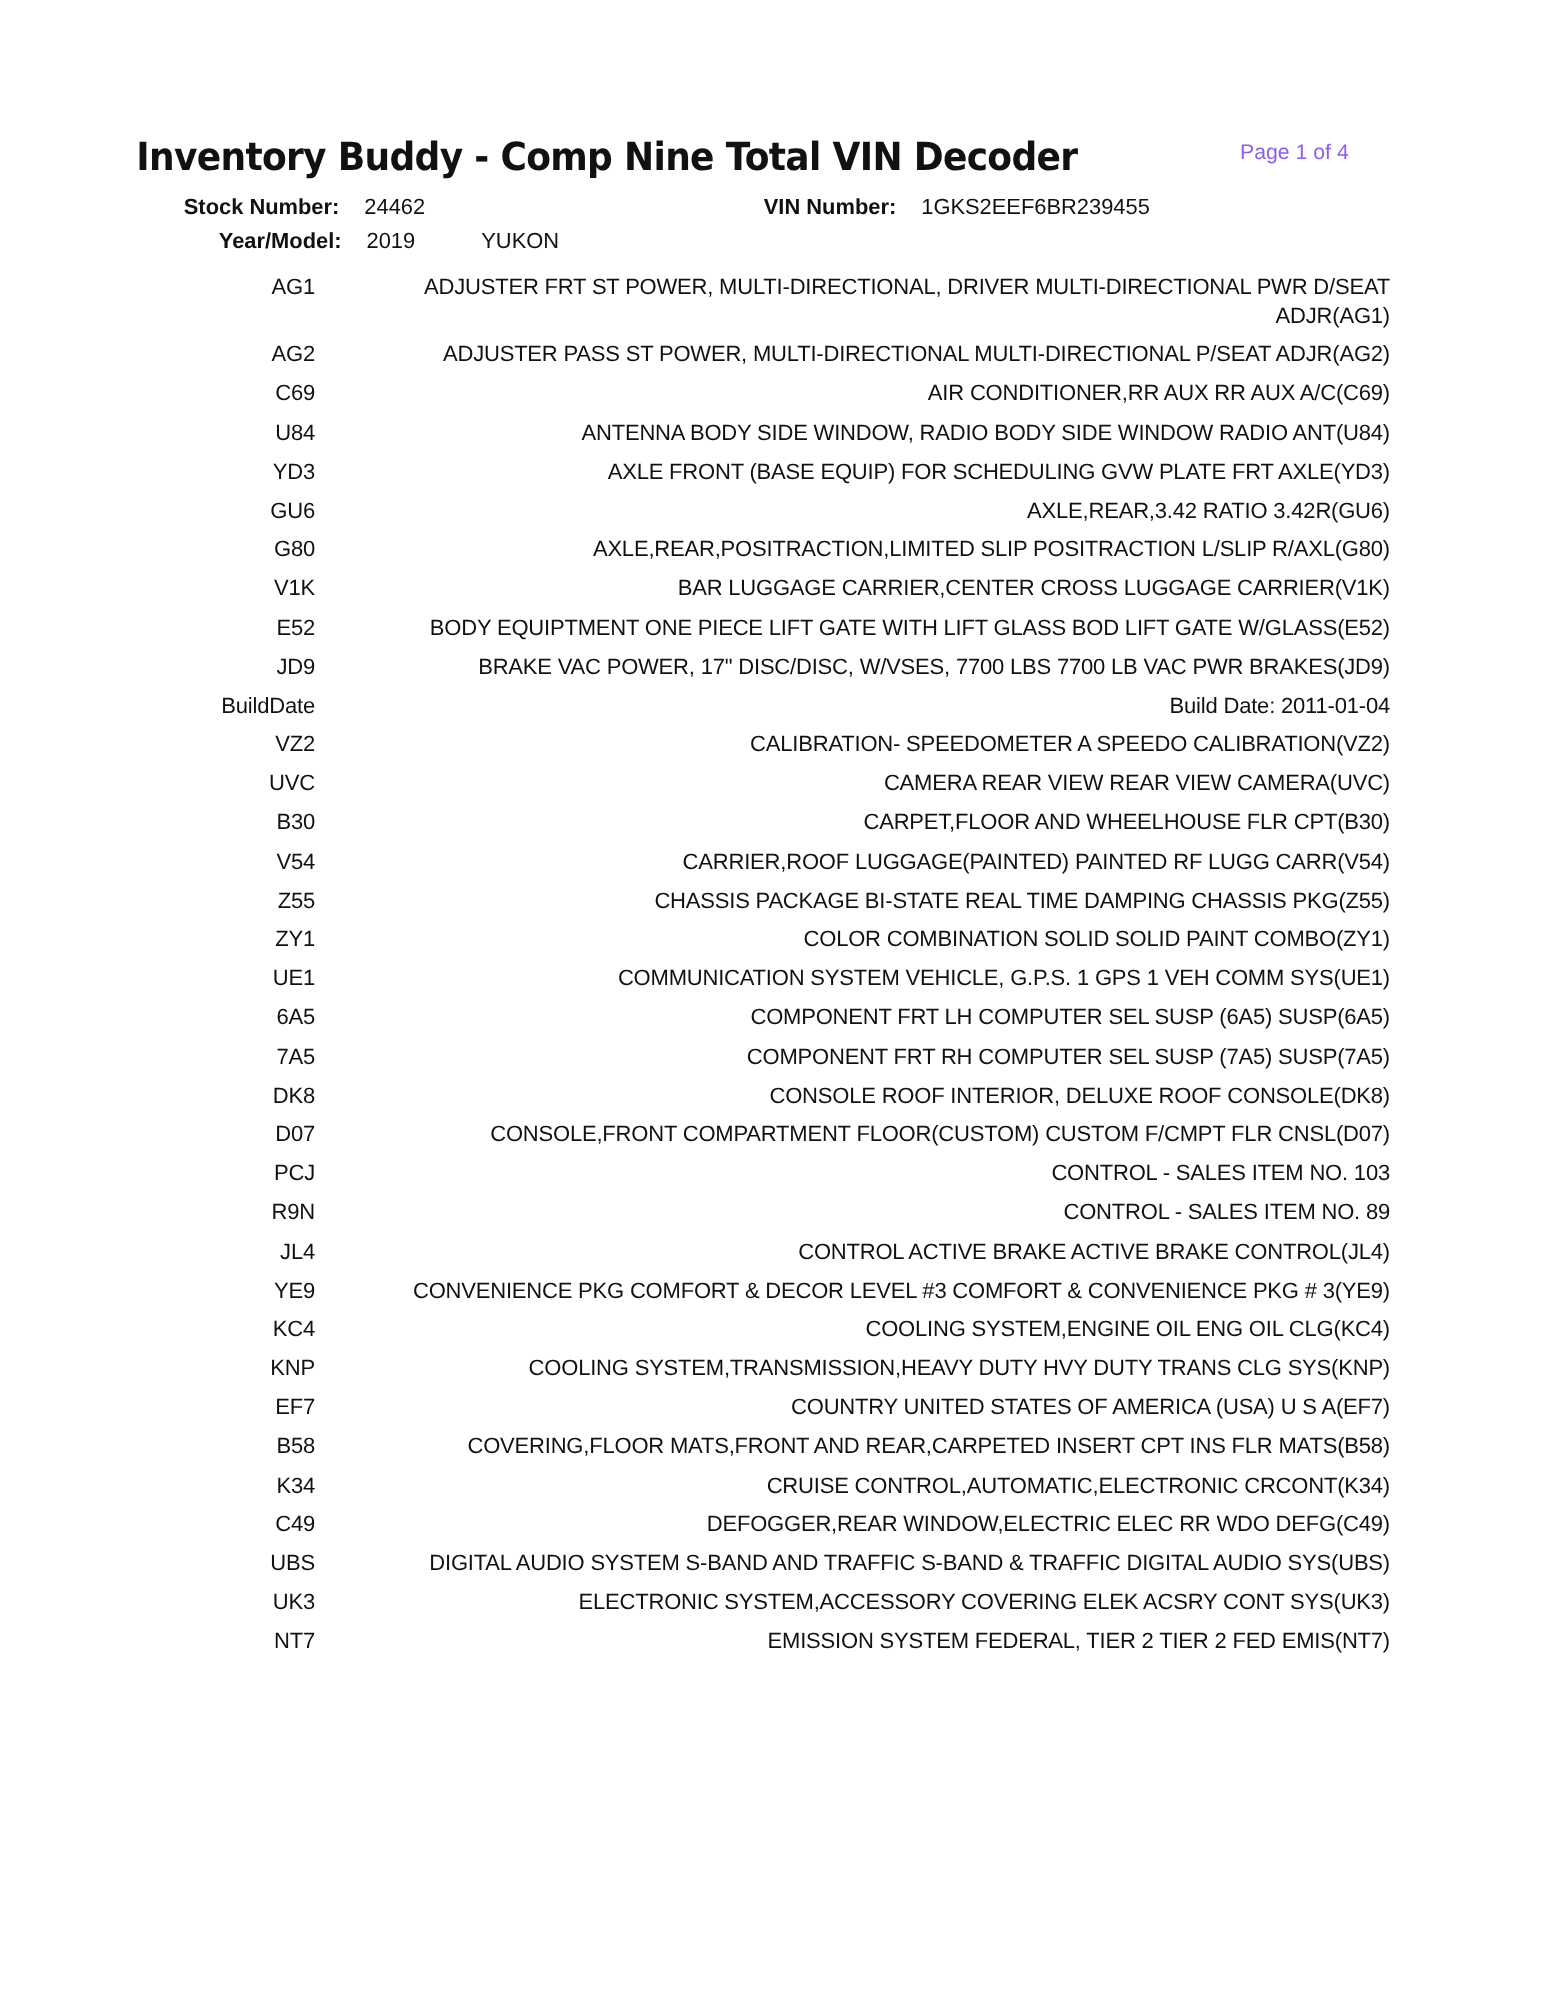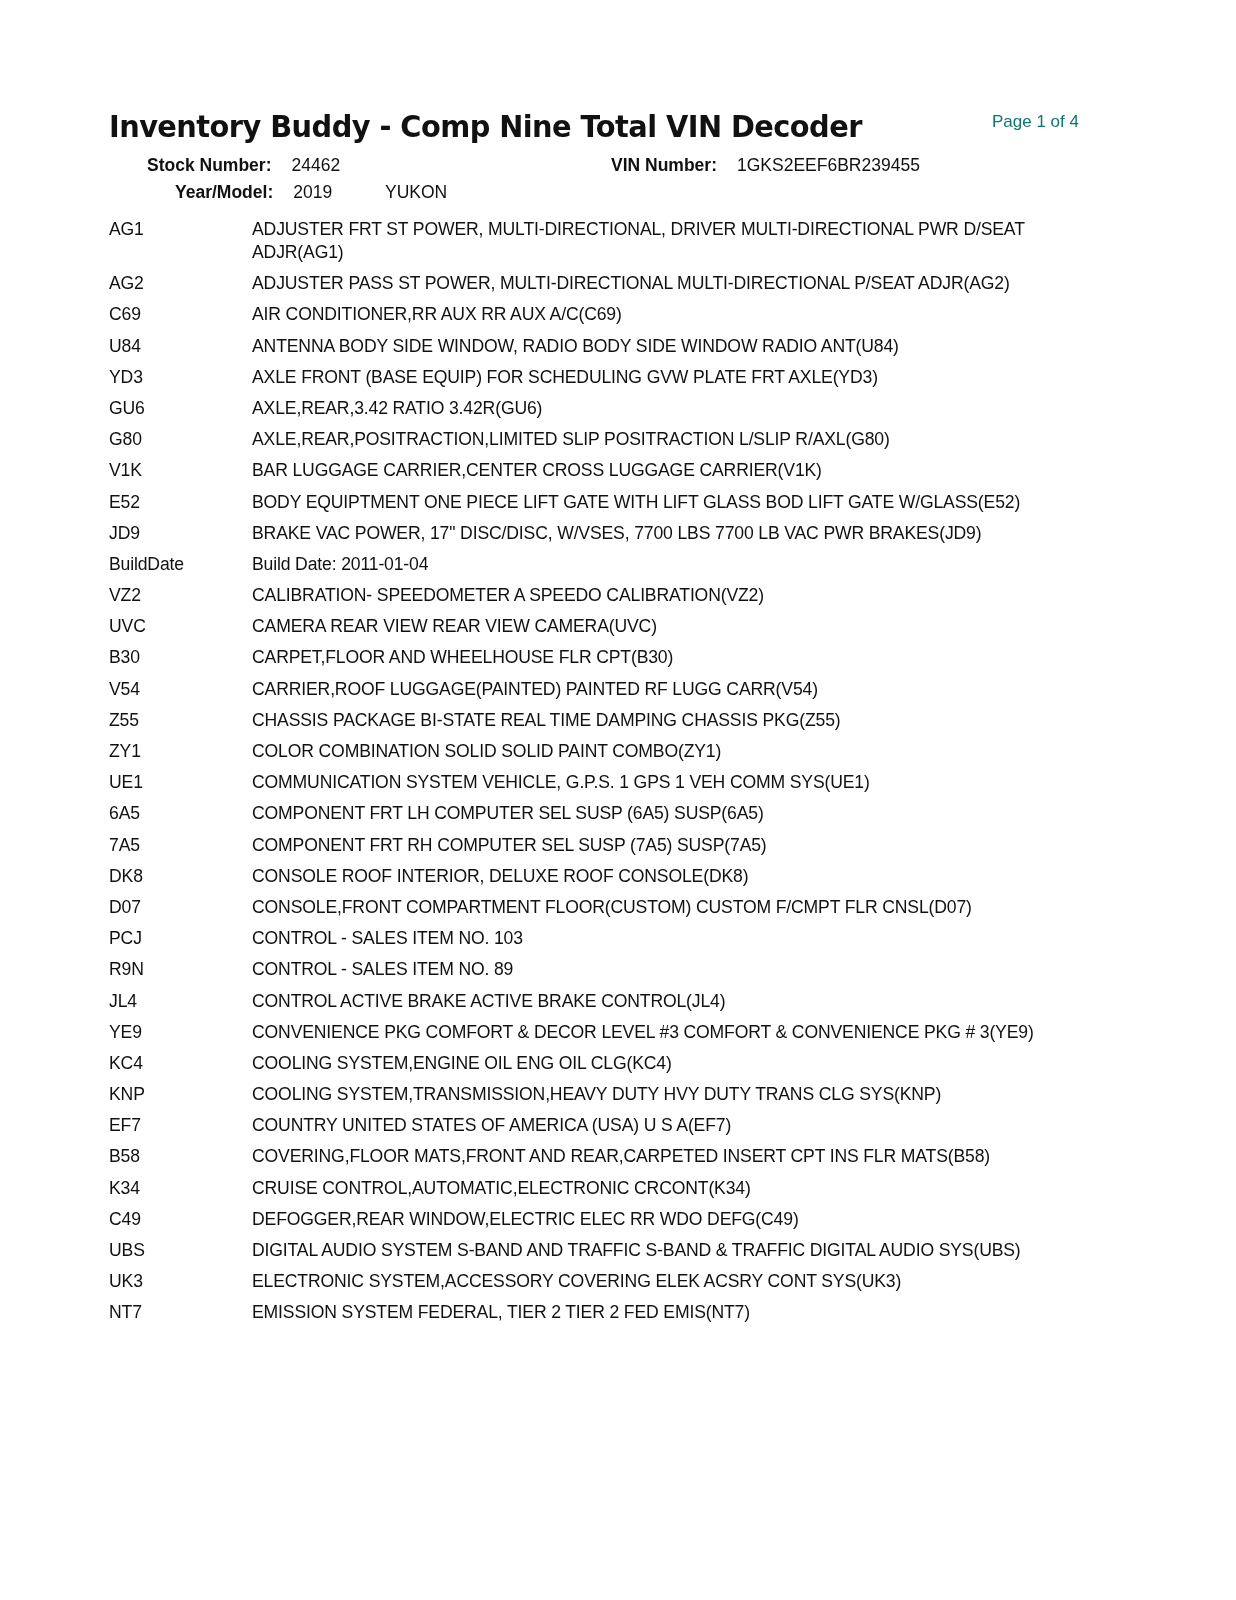--- a/index.html
+++ b/index.html
@@ -9,30 +9,30 @@
       font-family: "Liberation Sans", "DejaVu Sans", sans-serif;
     }
     .title {
       position: absolute; left: 109px; top: 108px;
       font-family: "DejaVu Sans", "Liberation Sans", sans-serif;
       font-weight: bold; font-size: 31px; letter-spacing: -0.6px;
       color: #111; white-space: nowrap;
       transform: scaleX(0.93); transform-origin: left top;
     }
     .page-num {
-      position: absolute; left: 992px; top: 112px; font-size: 17px; color: #0f766e;
+      position: absolute; left: 992px; top: 112px; font-size: 17px; color: #8b5cf6;
     }
     .meta-row { position: absolute; font-size: 17.5px; white-space: nowrap; }
     .meta-label { font-weight: bold; }
     .meta-value { margin-left: 20px; }
     .stock { left: 147px; top: 155px; }
     .vin { left: 611px; top: 155px; }
     .year { left: 175px; top: 182px; }
     .model { left: 385px; top: 182px; font-size: 17.5px; position: absolute; }
-    .list { position: absolute; left: 109px; top: 218px; width: 1010px; }
+    .list { position: absolute; left: 109px; top: 218px; width: 1010px; text-align: right; }
     .row {
       display: flex; font-size: 17.6px; line-height: 23px;
       margin-bottom: 8.2px; letter-spacing: -0.15px;
     }
     .code { width: 143px; flex: none; }
     .desc { width: 860px; }
   </style>
 </head>
 <body>
 

